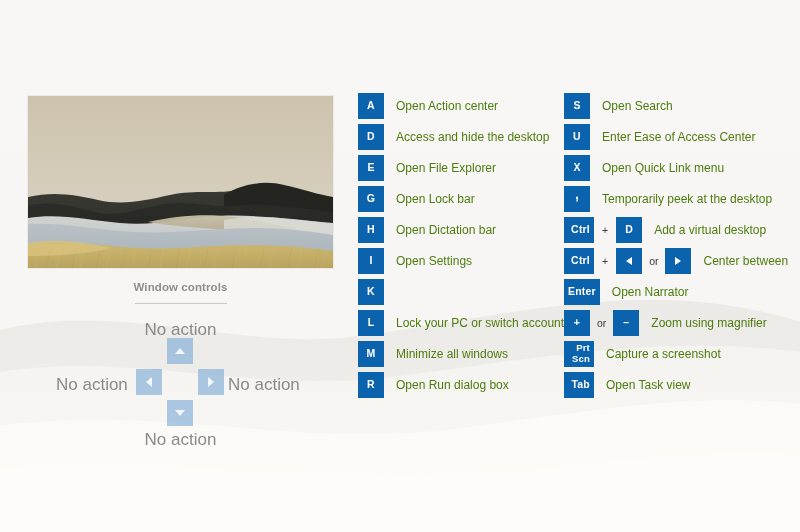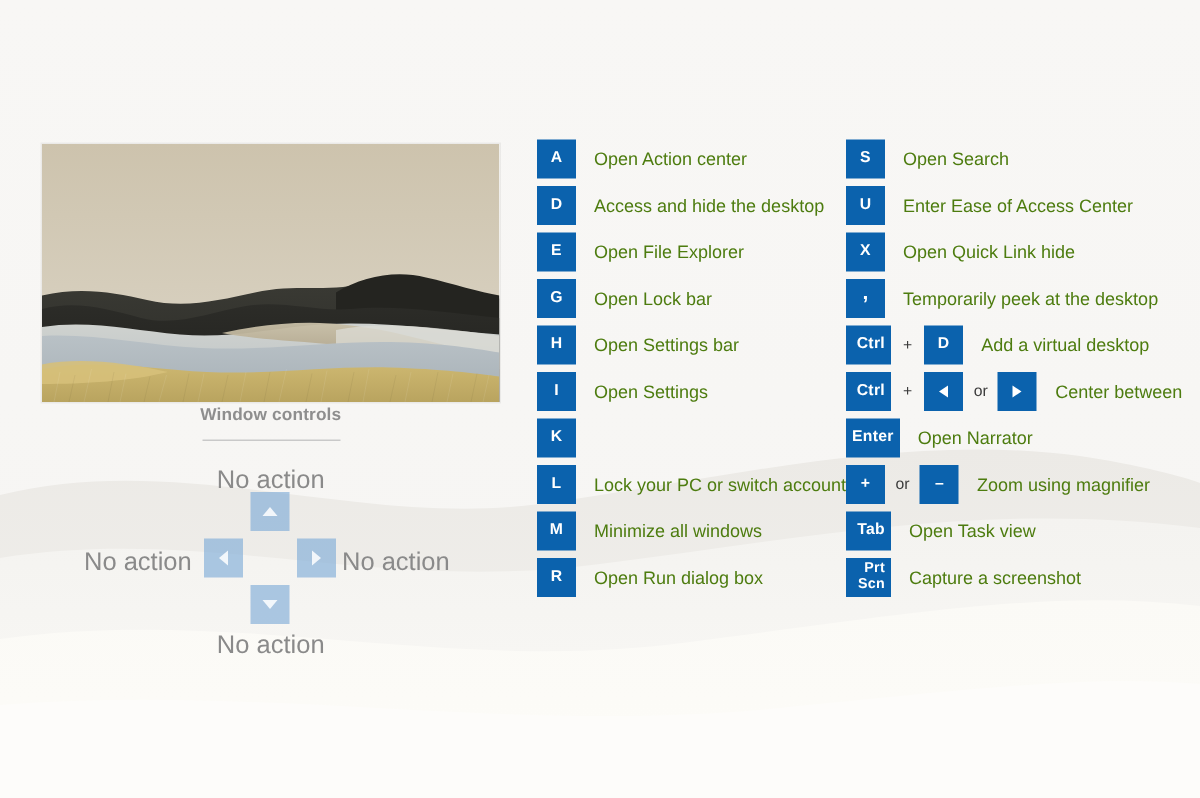--- a/index.html
+++ b/index.html
@@ -39,21 +39,21 @@
     background: #ffffff;
     box-shadow: 0 0 0 1px rgba(0,0,0,0.05);
     overflow: hidden;
   }
   #wallpaper-thumb svg { display: block; width: 100%; height: 100%; }
 
   
   #window-controls {
     position: absolute;
     left: 28px;
-    top: 270px;
+    top: 280px;
     width: 305px;
     height: 160px;
     z-index: 3;
   }
   .wc-title {
     text-align: center;
     font-size: 11.5px;
     font-weight: bold;
     color: #8e8e8e;
     letter-spacing: .1px;
@@ -369,21 +369,21 @@
     <div class="shortcut-row">
       <div class="keycap">
         <span class="kline">G</span>
       </div>
       <span class="shortcut-desc">Open Lock bar</span>
     </div>
     <div class="shortcut-row">
       <div class="keycap">
         <span class="kline">H</span>
       </div>
-      <span class="shortcut-desc">Open Settings bar</span>
+      <span class="shortcut-desc">Open Dictation bar</span>
     </div>
     <div class="shortcut-row">
       <div class="keycap">
         <span class="kline">I</span>
       </div>
       <span class="shortcut-desc">Open Settings</span>
     </div>
     <div class="shortcut-row">
       <div class="keycap">
         <span class="kline">K</span>
@@ -418,21 +418,21 @@
     <div class="shortcut-row">
       <div class="keycap">
         <span class="kline">U</span>
       </div>
       <span class="shortcut-desc">Enter Ease of Access Center</span>
     </div>
     <div class="shortcut-row">
       <div class="keycap">
         <span class="kline">X</span>
       </div>
-      <span class="shortcut-desc">Open Quick Link hide</span>
+      <span class="shortcut-desc">Open Quick Link menu</span>
     </div>
     <div class="shortcut-row">
       <div class="keycap comma">
         <span class="kline">,</span>
       </div>
       <span class="shortcut-desc">Temporarily peek at the desktop</span>
     </div>
     <div class="shortcut-row">
       <div class="keycap wide">
         <span class="kline">Ctrl</span>
@@ -467,25 +467,25 @@
       <div class="keycap">
         <span class="kline">+</span>
       </div>
       <span class="joiner">or</span>
       <div class="keycap">
         <span class="kline">–</span>
       </div>
       <span class="shortcut-desc">Zoom using magnifier</span>
     </div>
     <div class="shortcut-row">
-      <div class="keycap wide">
-        <span class="kline">Tab</span>
-      </div>
-      <span class="shortcut-desc">Open Task view</span>
-    </div>
-    <div class="shortcut-row">
       <div class="keycap two-line wide">
         <span class="kline">Prt</span>
         <span class="kline">Scn</span>
       </div>
       <span class="shortcut-desc">Capture a screenshot</span>
     </div>
+    <div class="shortcut-row">
+      <div class="keycap wide">
+        <span class="kline">Tab</span>
+      </div>
+      <span class="shortcut-desc">Open Task view</span>
+    </div>
   </div>
 
 </body></html>

